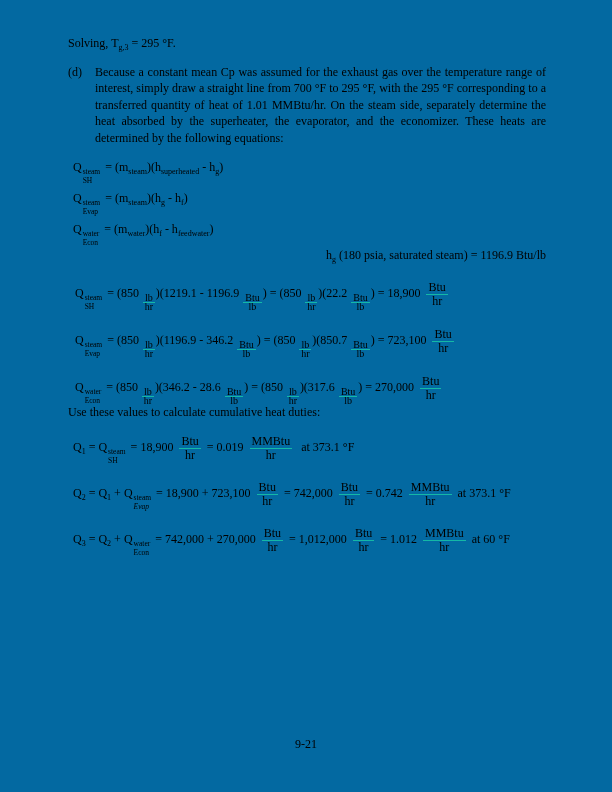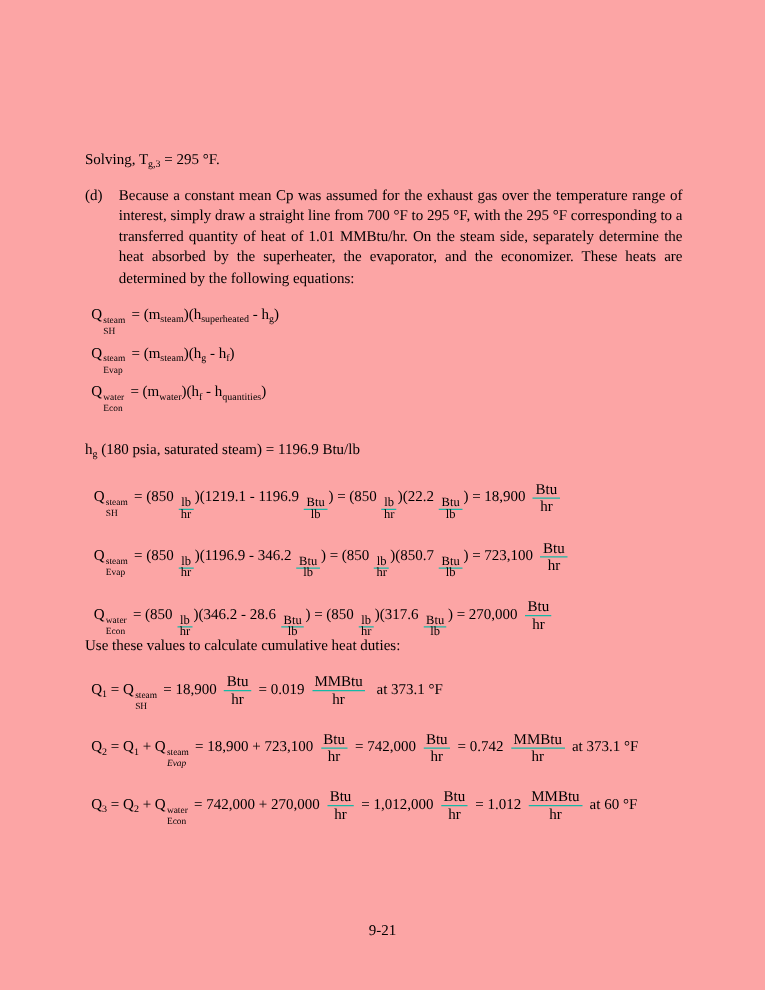--- a/index.html
+++ b/index.html
@@ -1,31 +1,31 @@
 <!DOCTYPE html>
 <html><head>
 <meta charset="utf-8">
 <style>
   html,body{margin:0;padding:0;background:#e8e8e8;}
   .page{
-    width:612px;height:792px;background:#fca5a5;color:#000;
+    width:612px;height:792px;background:#0369a1;color:#000;
     font-family:"Liberation Serif","DejaVu Serif",serif;font-size:12px;
     position:relative;box-sizing:border-box;
-    padding:120px 66px 0 68px;margin:0 auto;overflow:hidden;
+    padding:36px 66px 0 68px;margin:0 auto;overflow:hidden;
   }
   p{margin:0;}
   .line{line-height:15px;}
   .solving{margin-bottom:13px;}
   .item-d{display:flex;margin-bottom:9px;}
   .d-label{flex:0 0 27px;line-height:16.4px;}
   .d-text{flex:1;text-align:justify;line-height:16.4px;}
   .eq{white-space:nowrap;}
   .def{margin:11px 0 0 5px;height:20px;line-height:20px;}
   .substitute{margin-top:12px;}
-  .hg{margin-top:29px;}
+  .hg{margin-top:9px;text-align:right;}
   .calc-eq{margin:12px 0 0 7px;height:36px;line-height:36px;}
   .calc-eq + .calc-eq{margin-top:11px;}
   .use{}
   .cum-eq{margin:9px 0 0 5px;height:36px;line-height:36px;}
   .cum-eq + .cum-eq{margin-top:10px;}
   .plotting{margin-top:13px;}
   .footer{position:absolute;top:737px;left:0;right:0;text-align:center;}
   
   .ss{
     display:inline-flex;flex-direction:column;align-items:flex-start;
@@ -56,21 +56,21 @@
         <span>steam</span>
         <span>SH</span>
       </span> = (m<sub>steam</sub>)(h<sub>superheated</sub> - h<sub>g</sub>)</p>
   <p class="eq def">Q<span class="ss">
         <span>steam</span>
         <span>Evap</span>
       </span> = (m<sub>steam</sub>)(h<sub>g</sub> - h<sub>f</sub>)</p>
   <p class="eq def">Q<span class="ss">
         <span>water</span>
         <span>Econ</span>
-      </span> = (m<sub>water</sub>)(h<sub>f</sub> - h<sub>quantities</sub>)</p>
+      </span> = (m<sub>water</sub>)(h<sub>f</sub> - h<sub>feedwater</sub>)</p>
 
 
   <p class="line hg eq">h<sub>g</sub> (180 psia, saturated steam) = 1196.9 Btu/lb</p>
 
   <p class="eq calc-eq">Q<span class="ss">
         <span>steam</span>
         <span>SH</span>
       </span> = (850 <span class="frac small">
         <span class="num">lb</span>
         <span class="den">hr</span>

